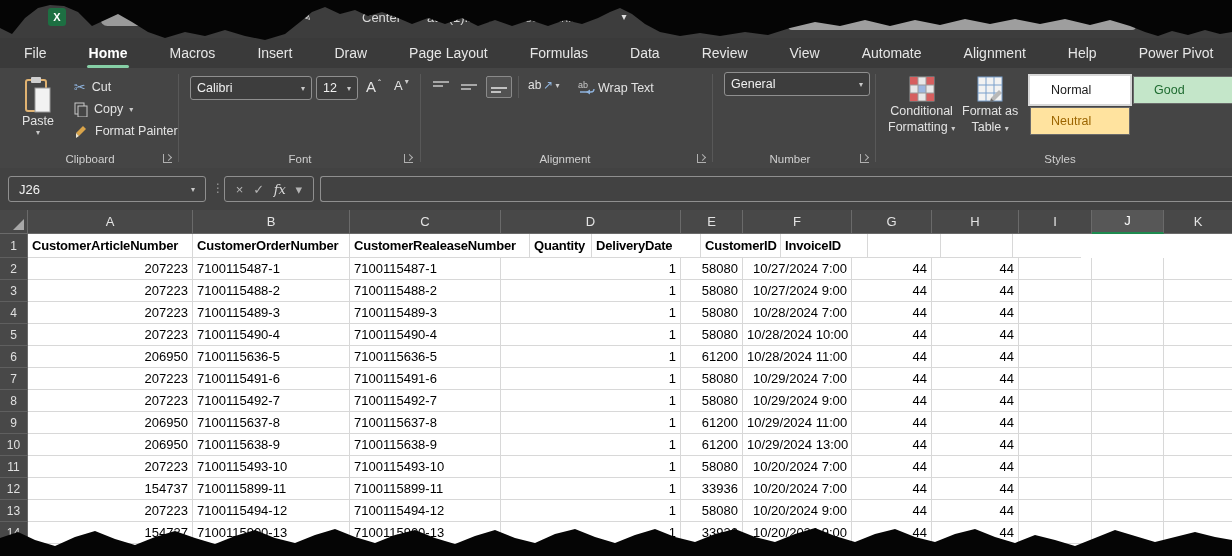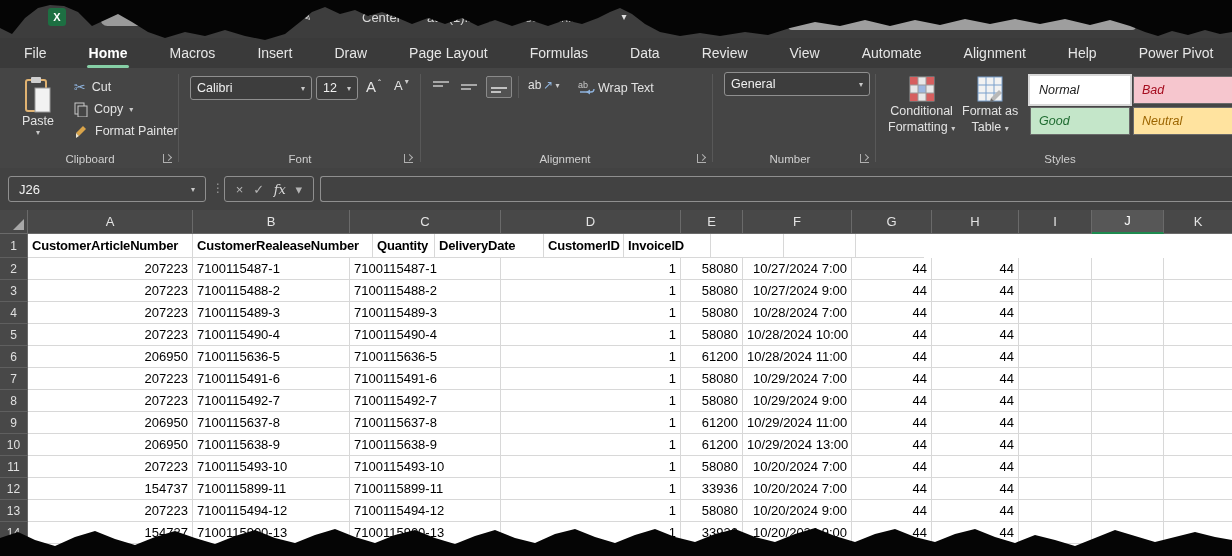--- a/index.html
+++ b/index.html
@@ -44,21 +44,21 @@
   .vline { position:absolute; width:1px; height:22px; background:#5a5a5a; }
 
   
   .paste-btn { position:absolute; left:12px; top:8px; width:52px; height:74px; display:flex; flex-direction:column; align-items:center; }
   .clip-rows { position:absolute; left:74px; }
   .clip-item { display:flex; align-items:center; gap:6px; height:22px; }
 
   
   .gal { position:absolute; left:1030px; top:8px; width:202px; height:62px; display:grid;
          grid-template-columns:100px 100px; grid-auto-rows:28px; gap:3px; }
-  .gal-item { border:1px solid #6a6a6a; font-size:12.5px; display:flex; align-items:center; padding:0 8px; white-space:nowrap; overflow:hidden;font-style:italic; }
+  .gal-item { border:1px solid #6a6a6a; font-size:12.5px; display:flex; align-items:center; padding:0 20px; white-space:nowrap; overflow:hidden; }
   .gal-item.sel { outline:2px solid #d8d8d8; outline-offset:0; border-color:#fff; }
 
   
   .fbar { position:absolute; left:0; top:168px; width:1232px; height:42px; background:#424242; }
   .namebox { position:absolute; left:8px; top:8px; width:198px; height:26px; border:1px solid #8f8f8f; border-radius:3px;
              color:#f2f2f2; font-size:13px; display:flex; align-items:center; padding:0 10px; }
   .namebox .chev { margin-left:auto; }
   .fdots { position:absolute; left:212px; top:13px; color:#9a9a9a; font-size:12px; font-family:"DejaVu Sans",sans-serif; }
   .fxbox { position:absolute; left:224px; top:8px; width:90px; height:26px; border:1px solid #8f8f8f; border-radius:3px;
            display:flex; align-items:center; justify-content:space-around; padding:0 6px; }
@@ -351,21 +351,20 @@
         <line x1="9" y1="1" x2="9" y2="25" stroke="#7aa0cc"></line>
           <line x1="17" y1="1" x2="17" y2="25" stroke="#7aa0cc"></line>
         <polygon points="14,22 22,14 25,17 17,25" fill="#b8b8b8"></polygon>
           <polygon points="14,22 17,25 13,26" fill="#6e6e6e"></polygon>
       </svg>
       <span class="rbtn-label">Format as</span>
       <span class="rbtn-label"><span>Table</span> <span class="chev">▾</span></span>
     </div>
     <div class="gal" id="styles-gallery">
         <div class="gal-item sel" style="background: rgb(255, 255, 255); color: rgb(26, 26, 26);">Normal</div>
-        <div class="gal-item" style="background: rgb(246, 198, 206); color: rgb(165, 13, 31);">Bad</div>
         <div class="gal-item" style="background: rgb(196, 230, 201); color: rgb(30, 107, 48);">Good</div>
         <div class="gal-item" style="background: rgb(255, 227, 159); color: rgb(156, 101, 0);">Neutral</div>
       </div>
     <span class="glabel" style="left:1020px; width:80px;">Styles</span>
   </div>
 
   <div class="fbar">
     <div class="namebox">
       <span>J26</span>
       <span class="chev">▾</span>
@@ -391,20 +390,21 @@
         <div class="hcell" style="width: 109px; height: 24px;">F</div>
         <div class="hcell" style="width: 80px; height: 24px;">G</div>
         <div class="hcell" style="width: 87px; height: 24px;">H</div>
         <div class="hcell" style="width: 73px; height: 24px;">I</div>
         <div class="hcell selcol" style="width: 72px; height: 24px;">J</div>
         <div class="hcell" style="width: 68px; height: 24px; border-right: none;">K</div>
       </div>
       <div class="grow hdr-row">
         <div class="rhead" style="width: 28px; height: 24px; line-height: 24px;">1</div>
         <div class="dcell" style="width: 165px; height: 24px; line-height: 23px; text-align: left;">CustomerArticleNumber</div>
+        <div class="dcell" style="width: 157px; height: 24px; line-height: 23px; text-align: left;">CustomerOrderNumber</div>
         <div class="dcell" style="width: 180px; height: 24px; line-height: 23px; text-align: left;">CustomerRealeaseNumber</div>
         <div class="dcell" style="width: 62px; height: 24px; line-height: 23px; text-align: left;">Quantity</div>
         <div class="dcell" style="width: 109px; height: 24px; line-height: 23px; text-align: left;">DeliveryDate</div>
         <div class="dcell" style="width: 80px; height: 24px; line-height: 23px; text-align: left;">CustomerID</div>
         <div class="dcell" style="width: 87px; height: 24px; line-height: 23px; text-align: left;">InvoiceID</div>
         <div class="dcell" style="width: 73px; height: 24px; line-height: 23px; text-align: left;"></div>
         <div class="dcell" style="width: 72px; height: 24px; line-height: 23px; text-align: left;"></div>
         <div class="dcell" style="width: 68px; height: 24px; line-height: 23px; text-align: left; border-right: none;"></div>
       </div>
       <div class="grow">

